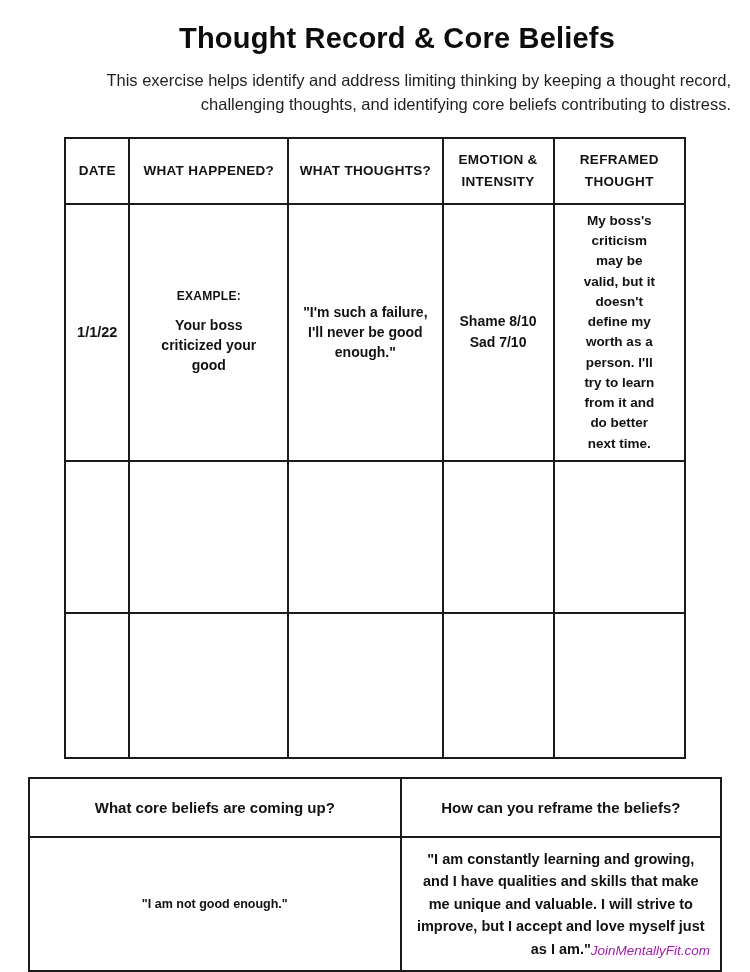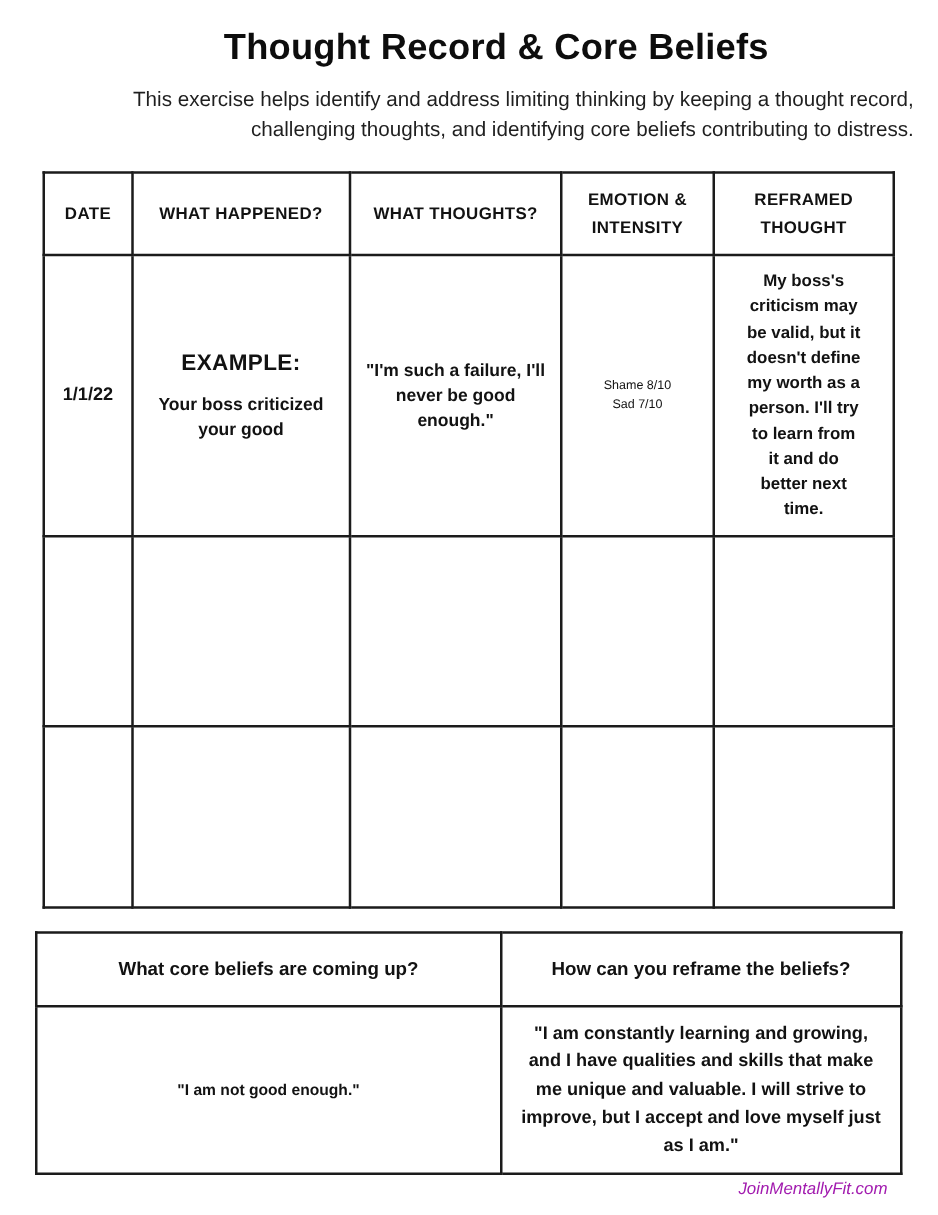--- a/index.html
+++ b/index.html
@@ -32,21 +32,21 @@
     line-height: 1.45;
     color: #1f1f1f;
   }
   table {
     border-collapse: collapse;
     table-layout: fixed;
     background: #ffffff;
   }
   .record-table {
     margin: 20px auto 0 auto;
-    width: 682px;
+    width: 622px;
   }
   .record-table td, .record-table th,
   .beliefs-table td, .beliefs-table th {
     border: 2px solid #1b1b1b;
     vertical-align: middle;
     text-align: center;
     overflow: hidden;
   }
   .record-table thead th {
     height: 66px;
@@ -59,23 +59,23 @@
   .row-example { height: 225px; }
   .row-empty-1 { height: 152px; }
   .row-empty-2 { height: 145px; }
   .cell-text {
     font-size: 14px;
     font-weight: bold;
     line-height: 1.45;
     padding: 4px 8px;
   }
   .cell-date { font-size: 14.5px; font-weight: bold; padding: 2px; }
-  .example-label { margin-bottom: 12px; font-size: 18px; font-weight: bold; letter-spacing: 0.3px; }
+  .example-label { margin-bottom: 12px; font-size: 12px; font-weight: bold; letter-spacing: 0.3px; }
   .example-event { font-size: 14px; font-weight: bold; line-height: 1.45; padding: 0 14px; }
-  .cell-emotion { font-size: 10px; font-weight: normal; line-height: 1.5; }
+  .cell-emotion { font-size: 14px; font-weight: bold; line-height: 1.5; }
   .cell-reframed { font-size: 13.5px; font-weight: bold; line-height: 1.5; padding: 6px 24px; }
   .beliefs-table {
     margin: 18px auto 0 auto;
     width: 694px;
   }
   .beliefs-table thead th {
     height: 46px;
     font-size: 15px;
     font-weight: bold;
     padding: 20px 10px;

